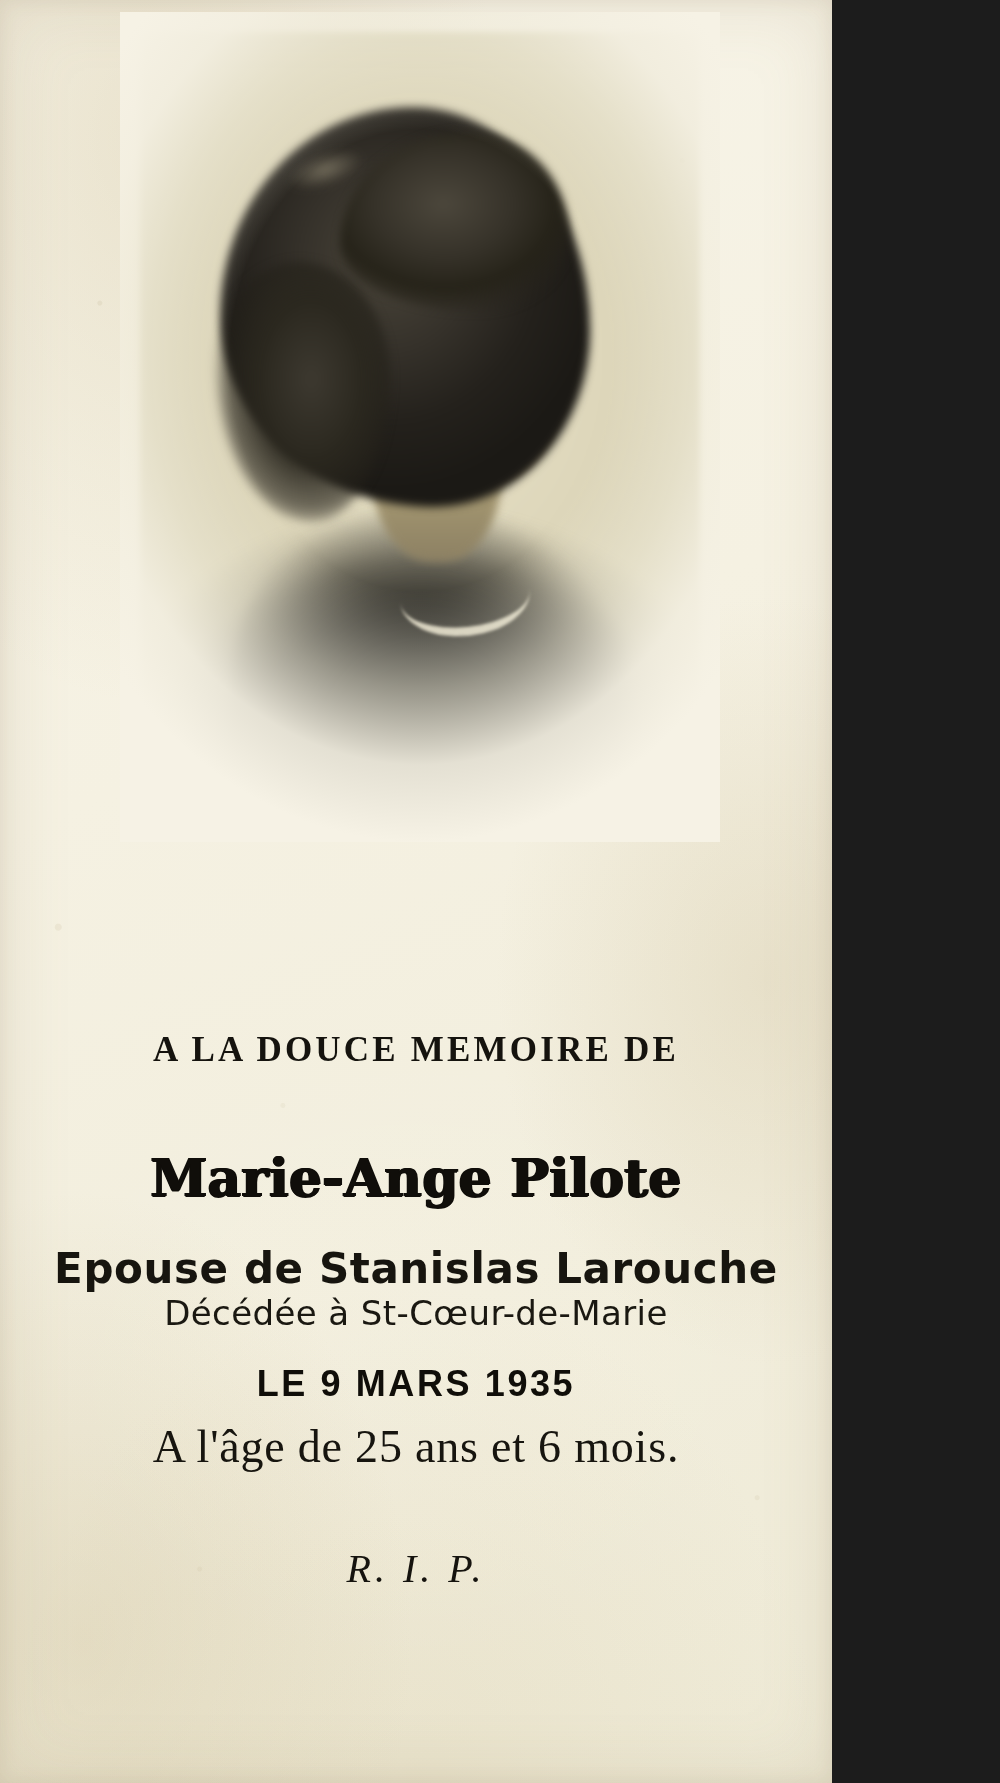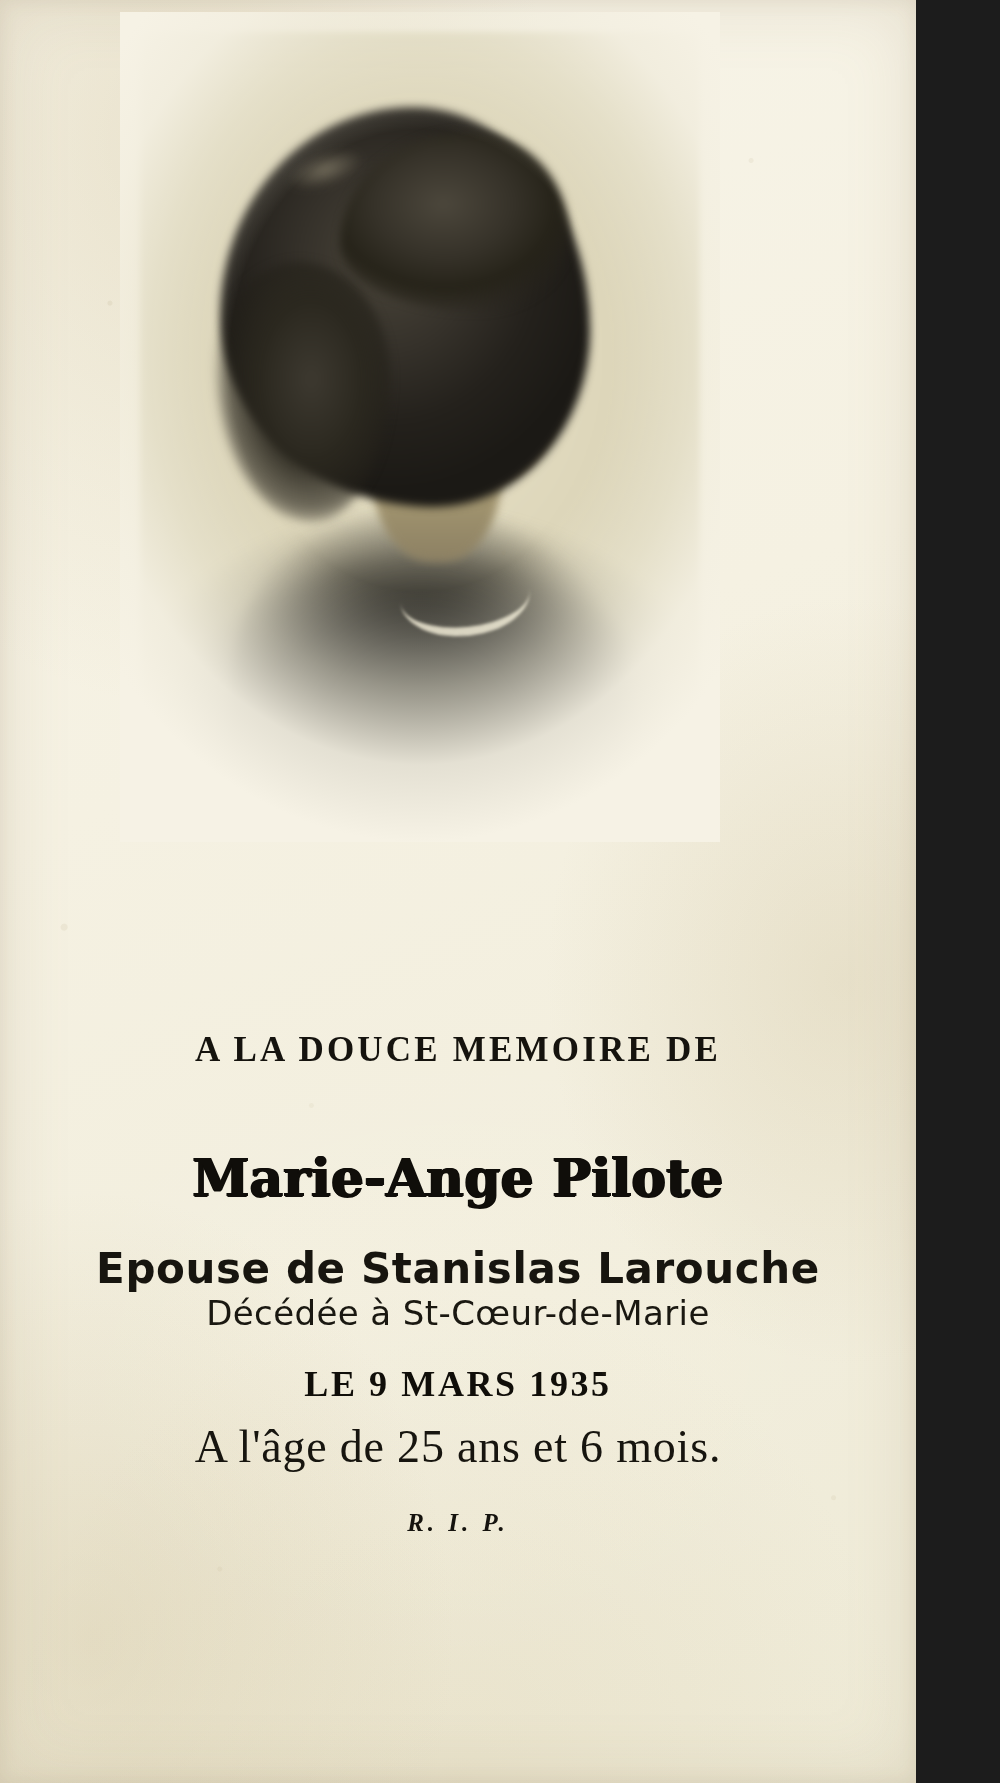--- a/index.html
+++ b/index.html
@@ -10,21 +10,21 @@
   body {
     width: 1000px;
     height: 1783px;
     overflow: hidden;
     font-family: "Liberation Serif", serif;
   }
 
   
   .card {
     position: relative;
-    width: 916px;
+    width: 832px;
     height: 1783px;
     background:
       radial-gradient(ellipse 60% 45% at 18% 8%,  rgba(205,190,150,0.30), rgba(205,190,150,0) 70%),
       radial-gradient(ellipse 45% 30% at 92% 55%, rgba(200,185,145,0.28), rgba(200,185,145,0) 72%),
       radial-gradient(ellipse 55% 35% at 10% 92%, rgba(198,182,140,0.30), rgba(198,182,140,0) 72%),
       radial-gradient(ellipse 70% 40% at 50% 100%, rgba(210,196,158,0.22), rgba(210,196,158,0) 70%),
       linear-gradient(160deg, #f7f4e8 0%, #f5f1e2 40%, #f2eedd 70%, #eeead6 100%);
     box-sizing: border-box;
     overflow: hidden;
   }
@@ -294,41 +294,41 @@
   }
   .line-place {
     font-family: "DejaVu Sans", sans-serif;
     font-size: 34px;
     font-weight: 400;
     letter-spacing: 0.4px;
     color: #1a1811;
   }
   .line-date {
     margin-top: 30px;
-    font-family: Liberation Serif, serif;
+    font-family: Liberation Sans, sans-serif;
     font-size: 36px;
     font-weight: 700;
     letter-spacing: 2.6px;
     color: #100e09;
     text-align: center;
   }
   .line-age {
     margin-top: 15px;
     font-family: Liberation Serif, serif;
     font-size: 46px;
     font-weight: 400;
     letter-spacing: 0.8px;
     color: #17150f;
   }
   .line-rip {
-    margin-top: 36px;
+    margin-top: 72px;
     font-family: "Liberation Serif", serif;
     font-style: italic;
-    font-size: 25px;
-    font-weight: 700;
+    font-size: 40px;
+    font-weight: 400;
     letter-spacing: 4px;
     color: #15130e;
   }
 
   
   .ink-fade {
     position: absolute;
     left: 0; right: 0; top: 1000px; bottom: 0;
     pointer-events: none;
     background: radial-gradient(ellipse 70% 60% at 50% 45%,

